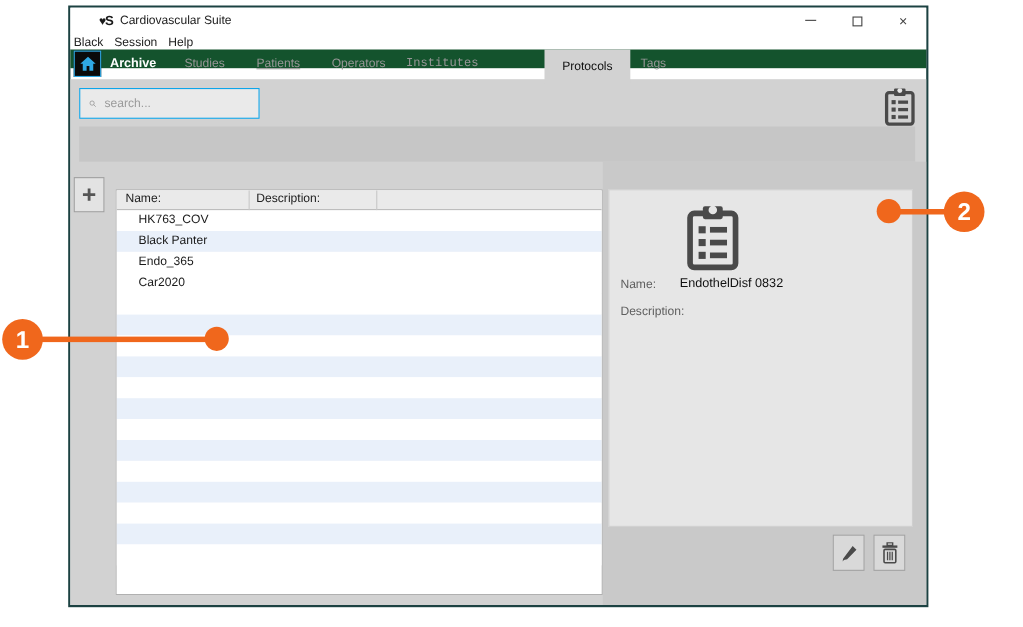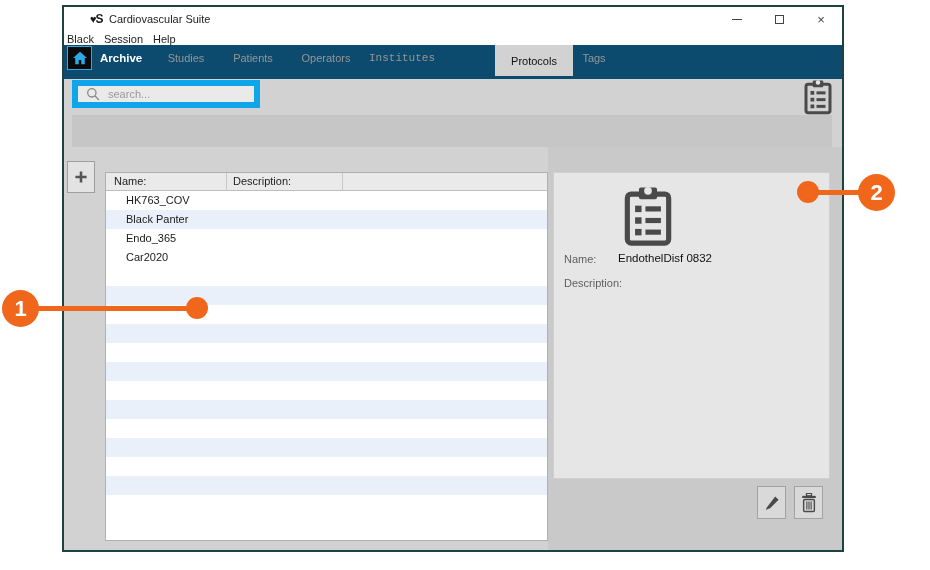--- a/index.html
+++ b/index.html
@@ -17,33 +17,33 @@
   .win-btn { position:absolute; top:3px; width:30px; height:19px; text-align:center; color:#444; cursor:default; }
   .btn-min { left:658px; } .btn-max { left:700px; } .btn-close { left:742px; }
   .glyph-min { display:inline-block; width:10px; border-bottom:1px solid #444; margin-bottom:4px; }
   .glyph-max { display:inline-block; width:9px; height:9px; border:1px solid #444; margin-top:5px; }
   .glyph-close { font-size:13px; line-height:19px; }
 
   .menubar { position:absolute; left:0; top:25px; width:100%; height:13px; background:#fff;
              display:flex; align-items:center; padding-left:3px; }
   .menu-item { font-size:11px; color:#222; margin-right:10px; }
 
-  .navbar { position:absolute; left:0; top:38px; width:100%; height:34px; background:#0c4a6e; z-index:5; overflow:visible; }
+  .navbar { position:absolute; left:0; top:38px; width:100%; height:17px; background:#14532d; z-index:5; overflow:visible; }
   .home-btn { position:absolute; left:3px; top:1px; width:25px; height:24px; border:1px solid #2fa9e4; background:#0a0a0a;
               display:flex; align-items:center; justify-content:center; }
   .archive-label { position:absolute; left:36px; top:7px; font-size:11.5px; font-weight:bold; color:#ffffff; }
   .nav-tab { position:absolute; top:7px; transform:translateX(-50%); font-size:11px; color:#969696; white-space:nowrap; }
   .nav-tab-active { position:absolute; left:431px; top:0; width:78px; height:31px; background:#d2d2d2; color:#111;
                     font-size:11px; display:flex; align-items:center; justify-content:center; z-index:6; }
 
   .main { position:absolute; left:0; top:65px; right:0; bottom:0; background:#d2d2d2; }
   .right-zone { position:absolute; left:484px; top:75px; right:0; bottom:0; background:#c9c9c9; }
 
-  .search-box { position:absolute; left:8px; top:8px; width:188px; height:28px; background:#eaeaea;
-                border:6px solid #0ea5e9; display:flex; align-items:center; padding-left:8px; }
+  .search-box { position:absolute; left:8px; top:8px; width:164px; height:28px; background:#eaeaea;
+                border:1px solid #0ea5e9; display:flex; align-items:center; padding-left:8px; }
   .search-box input { border:none; outline:none; background:transparent; font-size:11px; color:#555;
                       font-family:"Liberation Sans", sans-serif; width:140px; margin-left:7px; }
   .search-box input::placeholder { color:#9a9a9a; }
 
   .clipboard-btn { position:absolute; left:737px; top:7px; width:34px; height:36px; background:transparent; border:none; }
 
   .toolbar-strip { position:absolute; left:8px; top:43px; width:760px; height:32px; background:#c6c6c6; }
 
   .add-btn { position:absolute; left:3px; top:89px; width:28px; height:32px; background:#e3e3e3;
              border:1px solid #9f9f9f; display:flex; align-items:center; justify-content:center; }
@@ -108,21 +108,21 @@
 
     <div class="navbar">
       <div class="home-btn">
         <svg width="16" height="14" viewBox="0 0 24 22">
           <path d="M12 1 L23 11 H19.5 V21 H14 V14 H10 V21 H4.5 V11 H1 Z" fill="#2fa9e4"></path>
         </svg>
       </div>
       <span class="archive-label">Archive</span>
 
     <div class="nav-tab" style="left: 122px;">Studies</div>
-        <div class="nav-tab" style="left: 189px;">Patients</div>
+        <div class="nav-tab" style="left: 189px; text-decoration: underline;">Patients</div>
         <div class="nav-tab" style="left: 262px;">Operators</div>
         <div class="nav-tab" style="left: 338px; font-family: Liberation Mono, monospace;">Institutes</div>
         <div class="nav-tab-active">Protocols</div>
         <div class="nav-tab" style="left: 530px;">Tags</div>
       </div>
 
     <div class="main">
       <div class="right-zone"></div>
 
       <div class="search-box">

